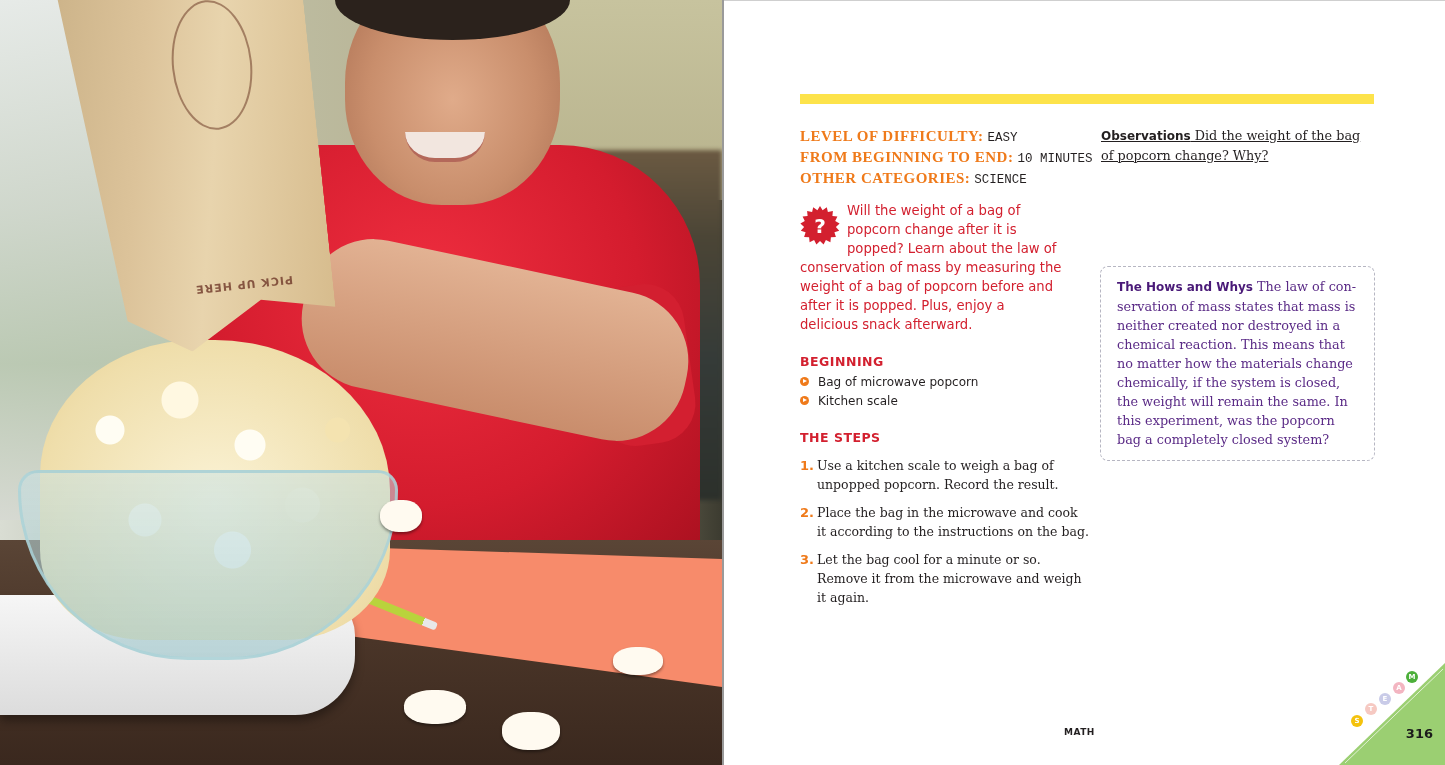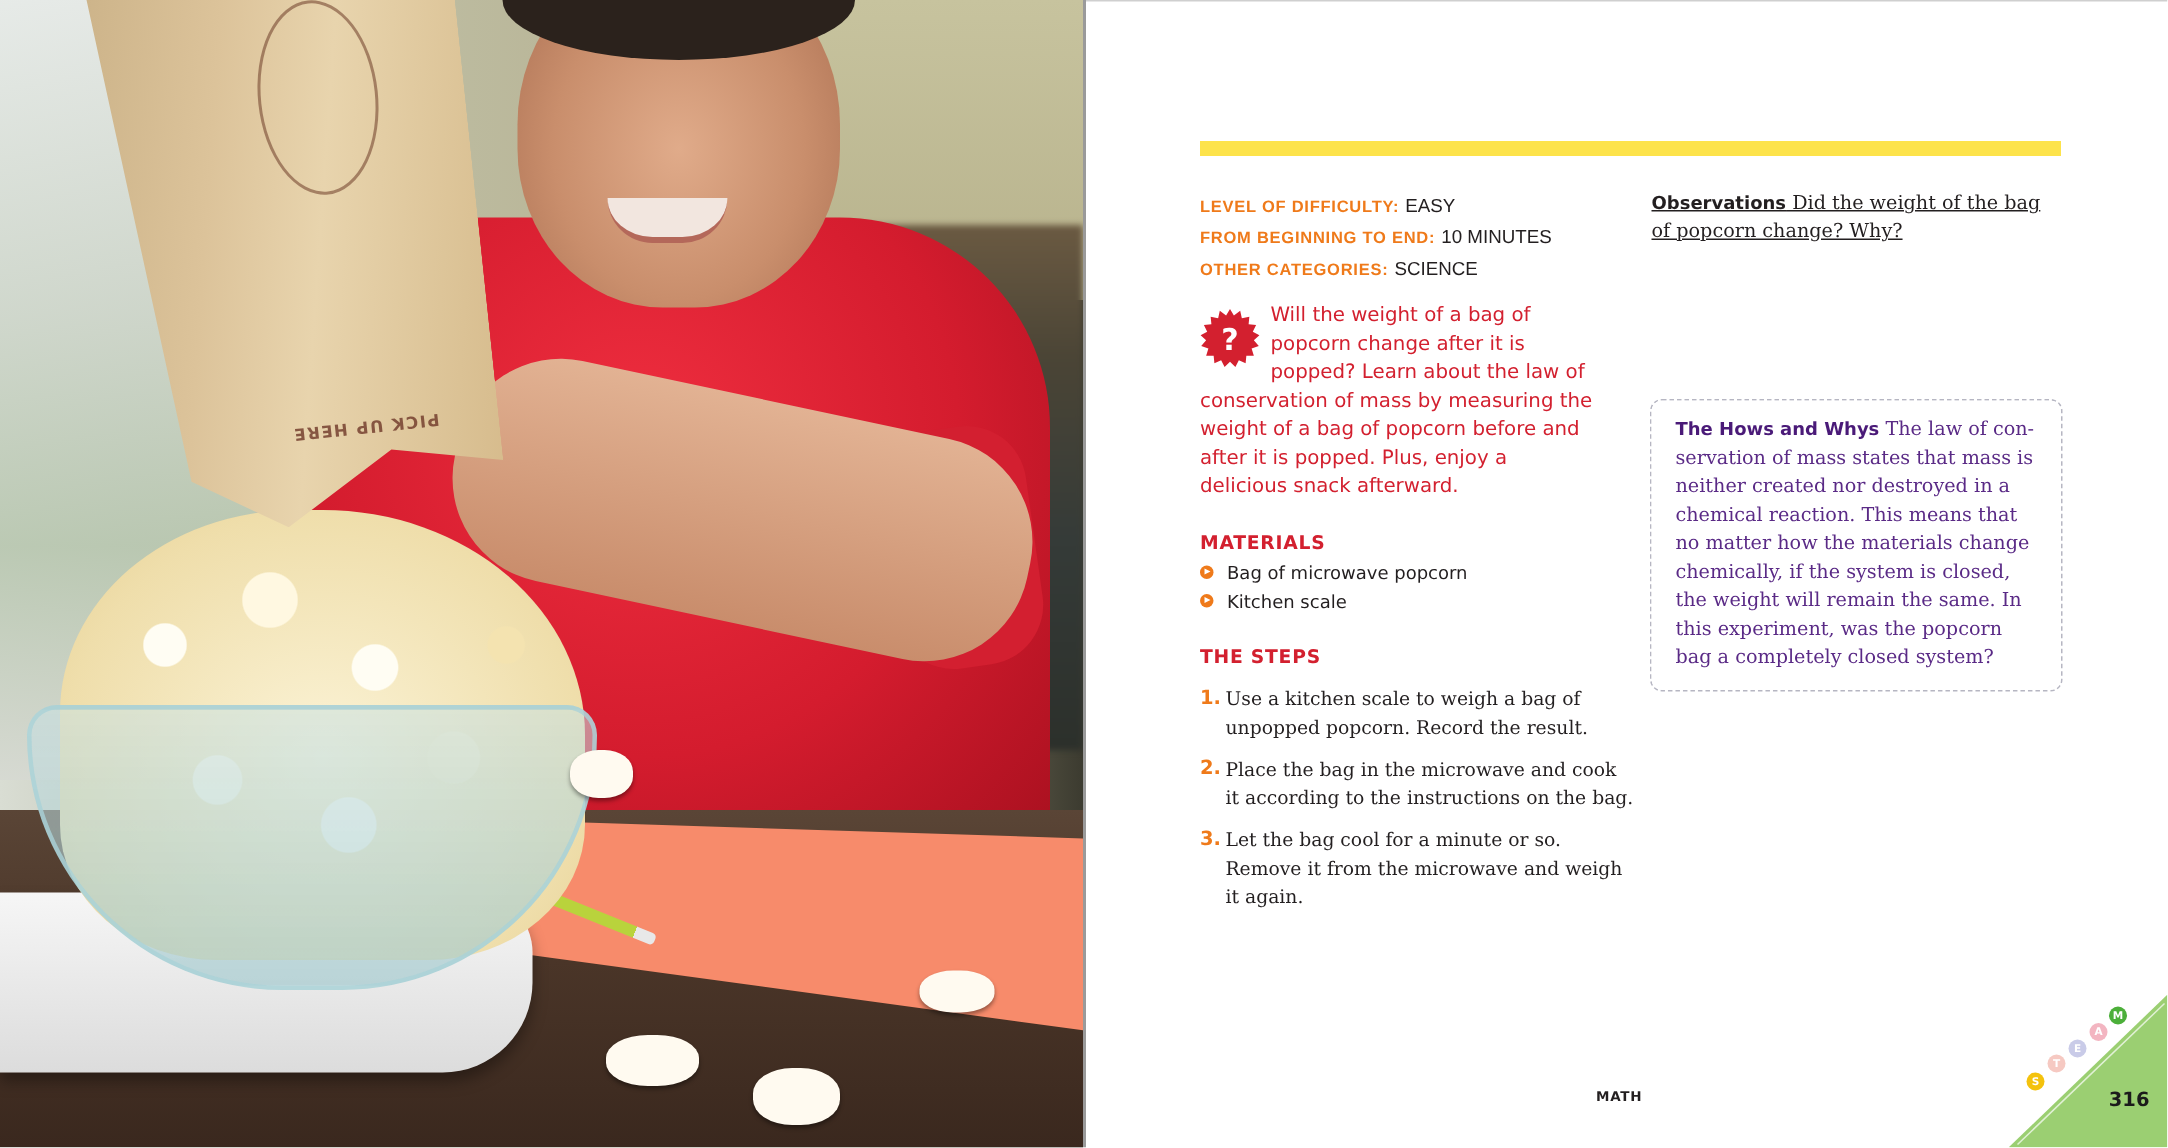--- a/index.html
+++ b/index.html
@@ -122,22 +122,22 @@
   .title {
     position: absolute; left: 0; top: 0; width: 574px; text-align: center;
     font-family: "DejaVu Sans", sans-serif; font-weight: bold; font-size: 32px;
     color: #fff; letter-spacing: 1px;
     -webkit-text-stroke: 1.5px #d71f34;
     text-shadow: 2px 2px 0 #d71f34, 3px 3px 0 #d71f34;
   }
 
   .meta { position: absolute; left: 76px; top: 126px; font-size: 12.5px; line-height: 19px; }
   .meta-row { white-space: nowrap; }
-  .meta-label { font-family: Liberation Sans, sans-serif; font-weight: bold; font-size: 11px; color: #ef7a1a; letter-spacing: .5px; }
-  .meta-value { font-family: Liberation Sans, sans-serif; color: #231f20; font-size: 12.5px; }
+  .meta-label { font-family: Liberation Serif, serif; font-weight: bold; font-size: 15px; color: #ef7a1a; letter-spacing: .5px; }
+  .meta-value { font-family: Liberation Mono, monospace; color: #231f20; font-size: 12.5px; }
 
   .intro { position: absolute; left: 76px; top: 200px; width: 262px; font-family: "DejaVu Sans", sans-serif; font-size: 13.2px; line-height: 19px; color: #d3202f; }
   .q-badge {
     float: left; width: 40px; height: 40px; margin: 5px 7px 0 0; position: relative;
   }
   .q-badge svg { width: 40px; height: 40px; display: block; }
 
   .section-head { position: absolute; font-family: "DejaVu Sans", sans-serif; font-weight: bold; font-size: 12.5px; color: #d3202f; letter-spacing: .5px; }
   .materials { position: absolute; left: 76px; top: 371px; }
   .mat-item { display: flex; align-items: center; font-family: "DejaVu Sans", sans-serif; font-size: 12px; color: #231f20; height: 19px; }
@@ -224,21 +224,21 @@
   <div class="intro">
     <span class="q-badge">
       <svg viewBox="0 0 40 40">
         <polygon fill="#d3202f" points="20,0 22.6,4.3 26.8,1.2 27.9,6.1 32.9,5.1 32.4,10.1 37.4,10.6 35.2,15.1 39.6,17.5 35.9,20.9 39.2,24.7 34.4,26.3 35.9,31.1 30.9,31.2 30.4,36.2 25.9,34.1 23.6,38.6 20,35.1 16.4,38.6 14.1,34.1 9.6,36.2 9.1,31.2 4.1,31.1 5.6,26.3 0.8,24.7 4.1,20.9 0.4,17.5 4.8,15.1 2.6,10.6 7.6,10.1 7.1,5.1 12.1,6.1 13.2,1.2 17.4,4.3"></polygon>
         <text x="20" y="27" text-anchor="middle" fill="#fff" font-family="DejaVu Sans, sans-serif" font-weight="bold" font-size="20">?</text>
       </svg>
     </span>
     <span>Will the weight of a bag of popcorn change after it is popped? Learn about the law of conservation of mass by measuring the weight of a bag of popcorn before and after it is popped. Plus, enjoy a delicious snack afterward.</span>
   </div>
 
-  <div class="section-head" style="left:76px;top:353px;">MATERIALS</div>
+  <div class="section-head" style="left:76px;top:353px;">BEGINNING</div>
   <div class="materials">
     <div class="mat-item">
       <span class="bullet"></span>
       <span>Bag of microwave popcorn</span>
     </div>
     <div class="mat-item">
       <span class="bullet"></span>
       <span>Kitchen scale</span>
     </div>
   </div>

